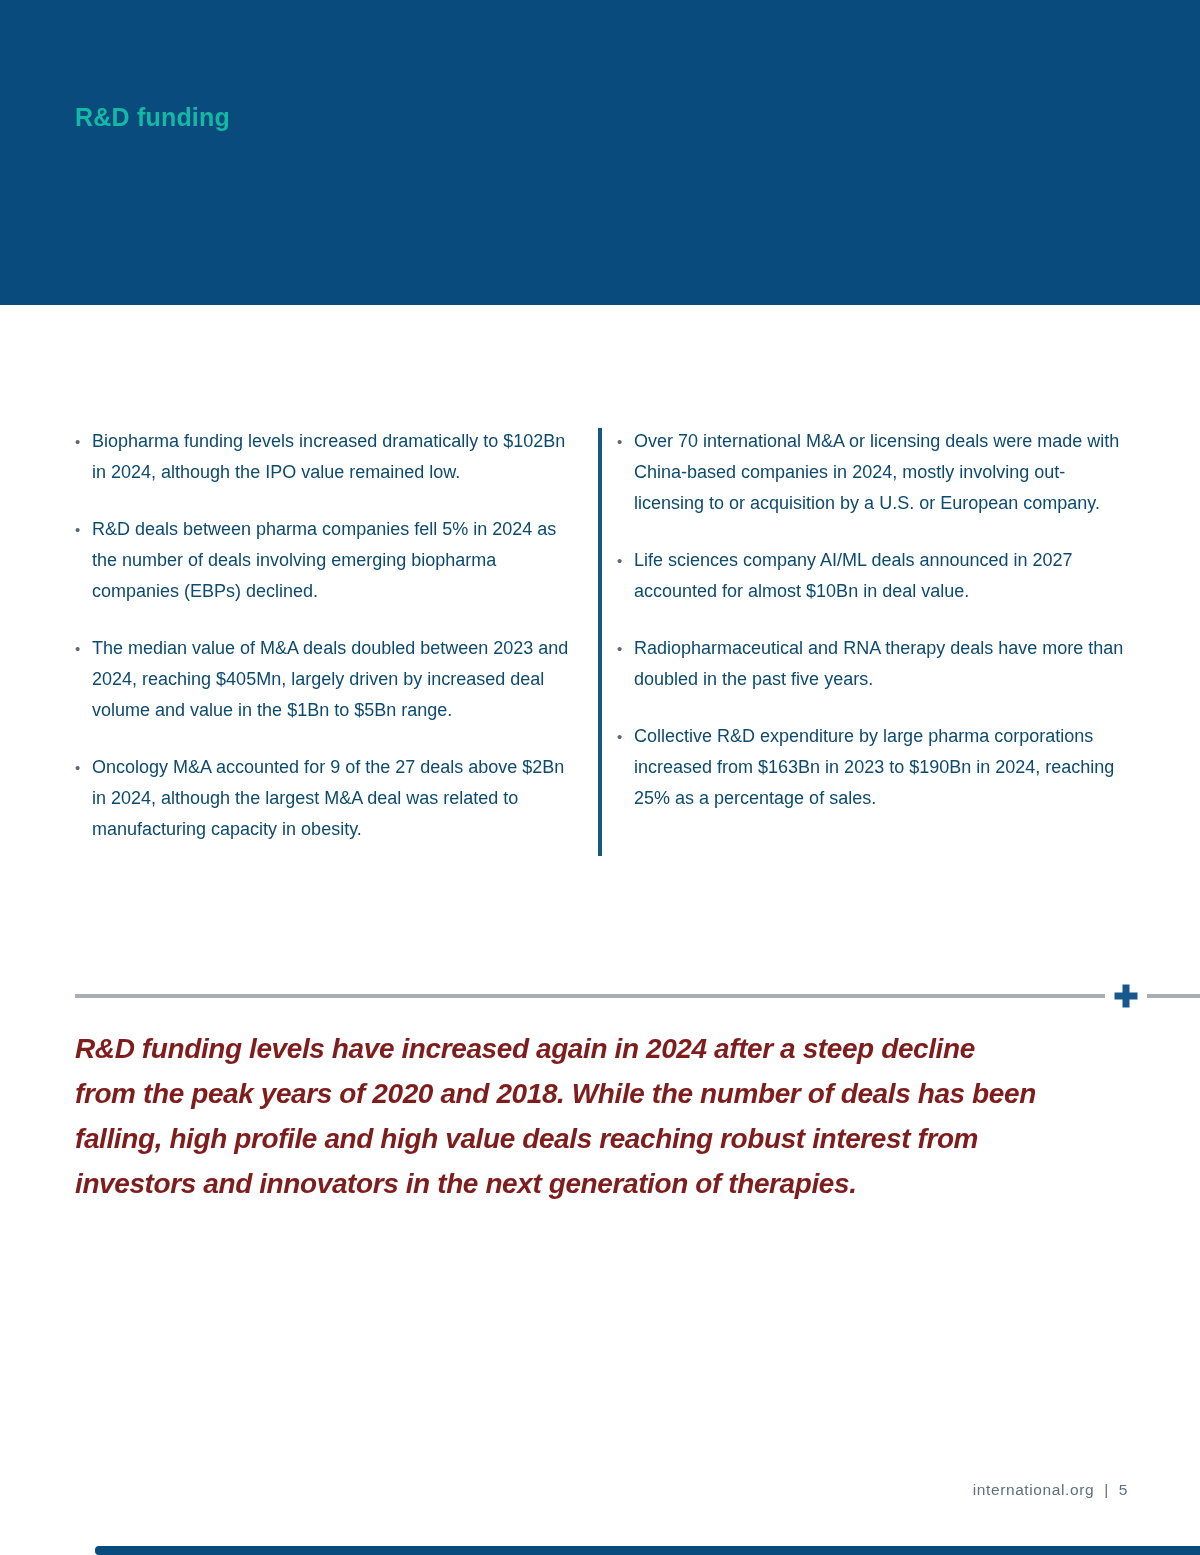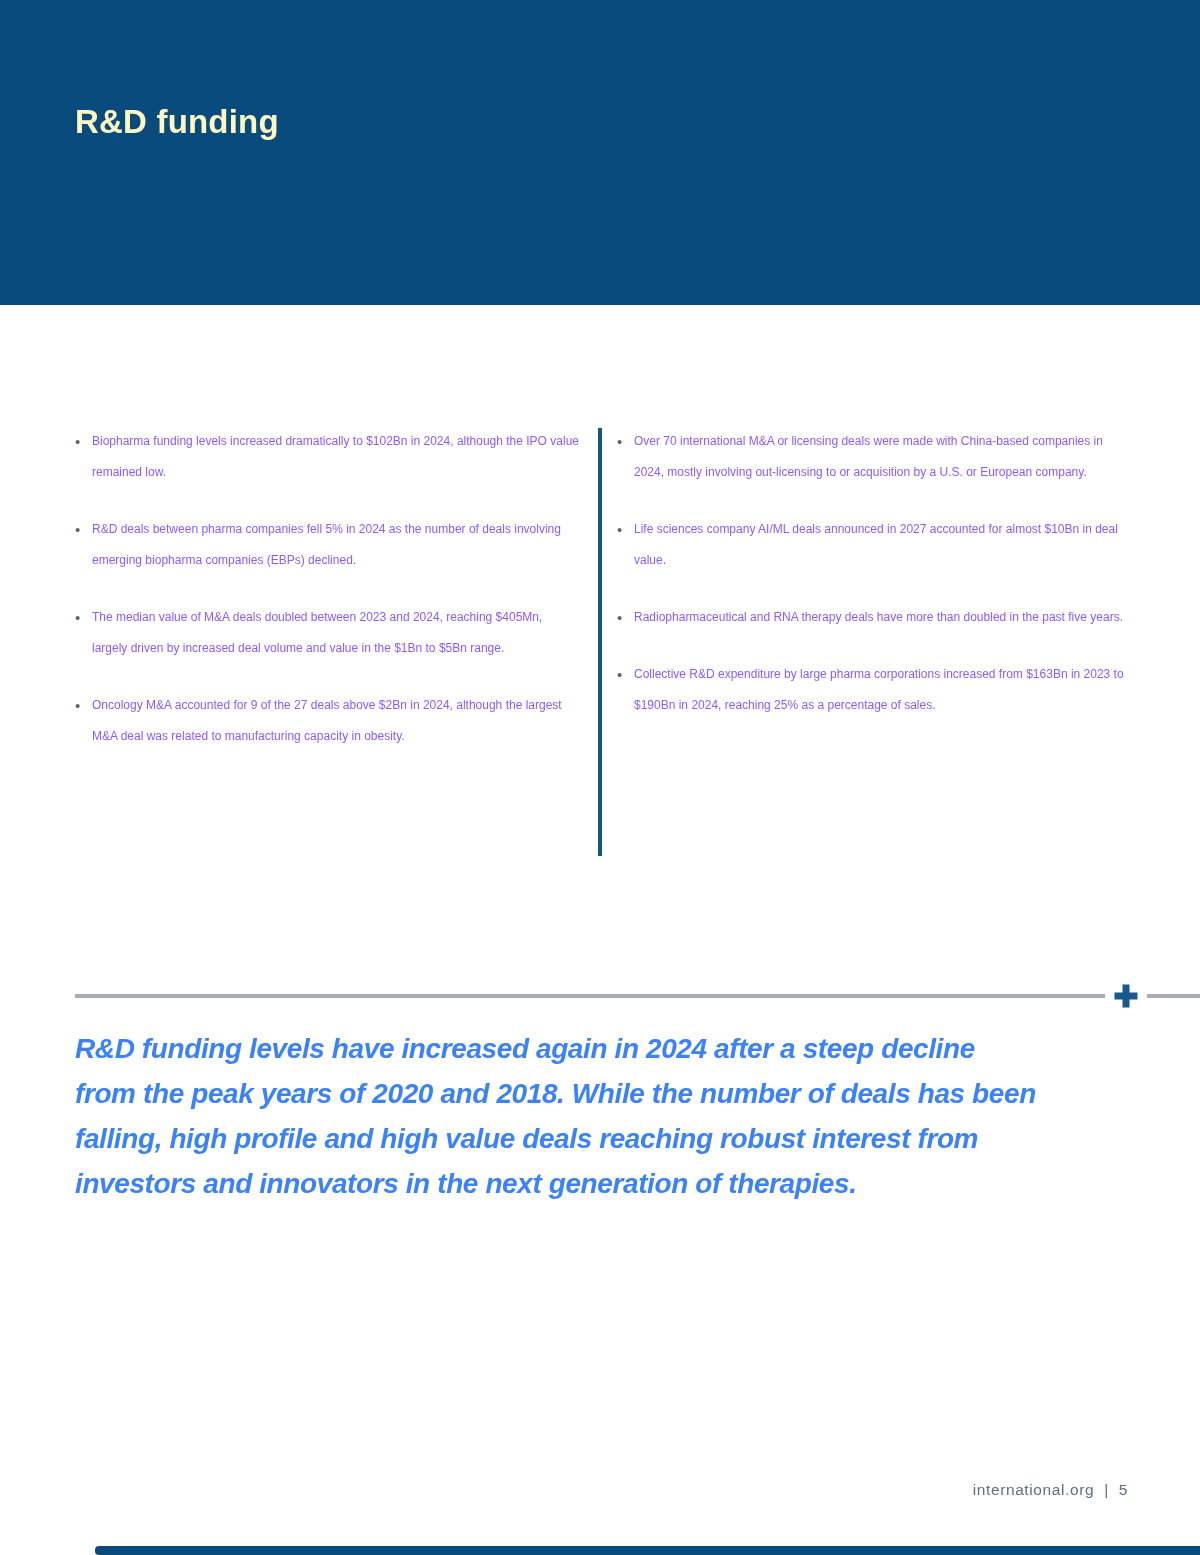--- a/index.html
+++ b/index.html
@@ -16,32 +16,32 @@
   .header-band {
     position: absolute;
     top: 0; left: 0; right: 0;
     height: 305px;
     background: #084b7c;
   }
   .page-title {
     position: absolute;
     left: 75px;
     top: 103px;
-    color: #fef9c3;
-    font-size: 33px;
+    color: #14b8a6;
+    font-size: 25px;
     font-weight: 700;
     letter-spacing: 0.2px;
   }
 
   
   .col {
     position: absolute;
     top: 426px;
-    color: #8b5cf6;
-    font-size: 12px;
+    color: #0c4a6e;
+    font-size: 18px;
     line-height: 31px;
   }
   .col-left  { left: 75px;  width: 505px; }
   .col-right { left: 617px; width: 512px; }
   .col ul { margin: 0; padding: 0; list-style: none; }
   .col li {
     position: relative;
     padding-left: 17px;
     margin-bottom: 26px;
   }
@@ -81,21 +81,21 @@
     margin: 0 8px;
     flex: 0 0 auto;
   }
 
   
   .quote {
     position: absolute;
     left: 75px;
     top: 1026px;
     width: 1080px;
-    color: #3b82f6;
+    color: #7f1d1d;
     font-size: 28px;
     font-weight: 600;
     font-style: italic;
     letter-spacing: -0.4px;
     line-height: 45px;
   }
   .quote .q-line { white-space: nowrap; }
 
   
   .footer {

